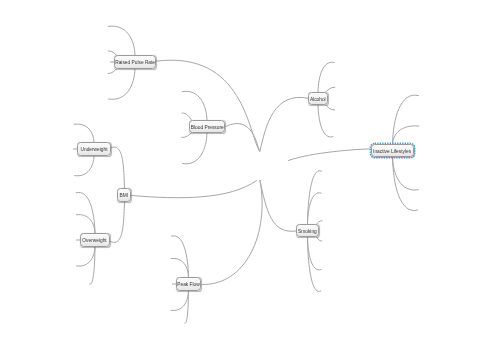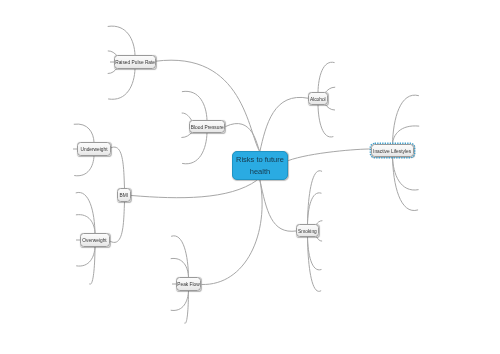--- a/index.html
+++ b/index.html
@@ -72,21 +72,20 @@
       <path class="lnk" d="M 94.0,156.0 C 93.6,166.2 88.2,177.6 74.6,175.6"></path>
       <path class="lnk" d="M 73.4,149.0 L 77.0,149.0"></path>
       <path class="lnk" d="M 95.0,233.0 C 94.6,212.1 89.3,188.8 76.1,192.8"></path>
       <path class="lnk" d="M 95.0,233.0 C 94.6,223.5 89.4,213.0 76.3,214.8"></path>
       <path class="lnk" d="M 95.0,247.0 C 94.9,266.2 93.3,287.7 89.5,284.0"></path>
       <path class="lnk" d="M 95.0,247.0 C 94.6,256.8 89.5,267.8 76.6,265.9"></path>
       <path class="lnk" d="M 76.4,240.0 L 80.0,240.0"></path>
     </g>
   </svg>
 
-  <div class="central" style="left:232px;top:151px;width:56px;height:29px;">Risks to future health</div>
   <div class="node" style="left:114px;top:55px;width:42px;height:14px;">
       <span class="t">Raised Pulse Rate</span>
     </div>
   <div class="node" style="left:189px;top:120px;width:36px;height:13px;">
       <span class="t">Blood Pressure</span>
     </div>
   <div class="node" style="left:308px;top:92px;width:20px;height:13px;">
       <span class="t">Alcohol</span>
     </div>
   <div class="node" style="left:371px;top:144px;width:43px;height:13px;">

